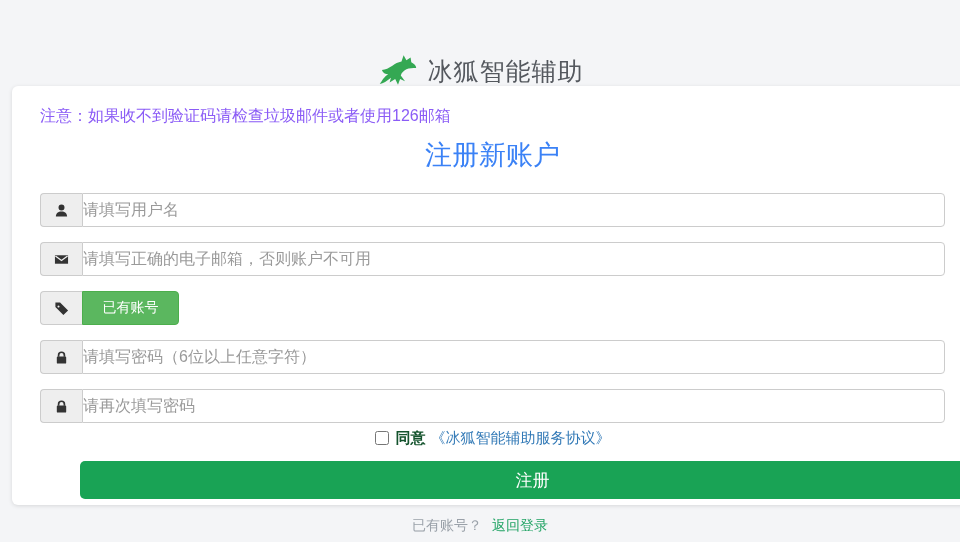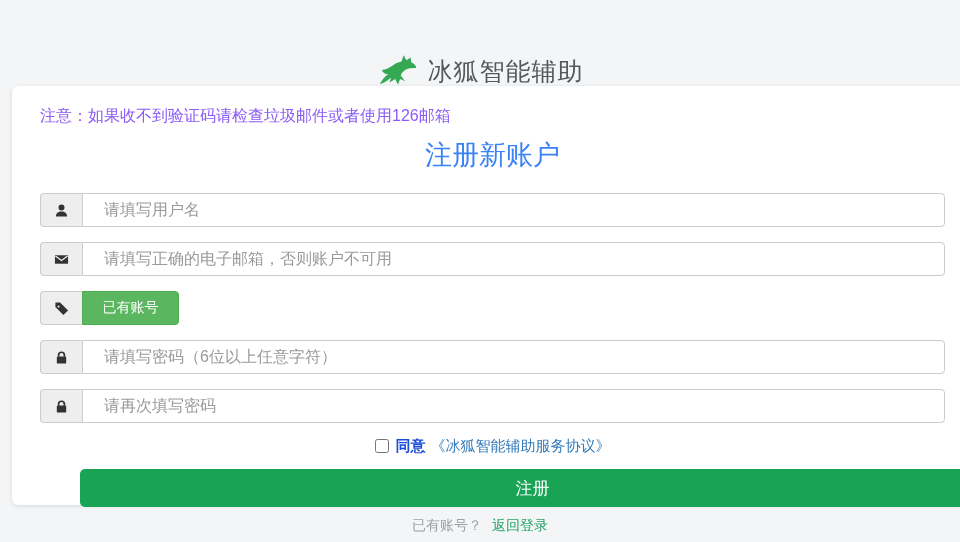--- a/index.html
+++ b/index.html
@@ -37,34 +37,34 @@
     margin: 4px 0 10px 0;
   }
   .reg-heading {
     font-size: 27px; font-weight: 500; color: #3b82f6;
     margin: 6px 0 20px 0;
     text-align: center;
   }
 
   
   .input-row { display: flex; height: 34px; margin-bottom: 15px; }
-  .input-row.last { margin-bottom: 12px; }
+  .input-row.last { margin-bottom: 4px; }
   .addon {
     width: 42px; flex: none;
     background: #eeeeee;
     border: 1px solid #cccccc; border-right: none;
     border-radius: 4px 0 0 4px;
     display: flex; align-items: center; justify-content: center;
   }
   .addon svg { width: 15px; height: 15px; fill: #333; }
   .tfield {
     flex: 1; min-width: 0;
     border: 1px solid #cccccc;
     border-radius: 0 4px 4px 0;
-    padding: 0 21px;
+    padding: 0 0;
     font-size: 16px; color: #555;
     font-family: "Liberation Sans", "DejaVu Sans", sans-serif;
     outline: none;
   }
   .tfield::placeholder { color: #9a9a9a; opacity: 1; }
   .input-row.with-btn .tfield { border-radius: 0; }
   .code-btn {
     flex: none; width: 97px;
     background: #5bb75f; color: #fff;
     border: 1px solid #4cae4c;
@@ -75,21 +75,21 @@
   }
 
   
   .agree-row {
     text-align: center;
     height: 22px; margin: 2px 0 12px 0;
     font-size: 15px; color: #333;
     display: flex; align-items: center; justify-content: center; gap: 5px;
   }
   .agree-row input[type="checkbox"] { width: 14px; height: 14px; margin: 0 2px 0 0; }
-  .agree-label { font-weight: bold; color: #1d4ed8; }
+  .agree-label { font-weight: bold; color: #14532d; }
   .agree-link { color: #337ab7; text-decoration: none; }
 
   
   .submit-btn {
     display: block; width: 100%; height: 38px;
     background: #19a355; color: #ffffff;
     border: none; border-radius: 5px;
     font-size: 17px;
     font-family: "Liberation Sans", "DejaVu Sans", sans-serif;
     cursor: pointer;

